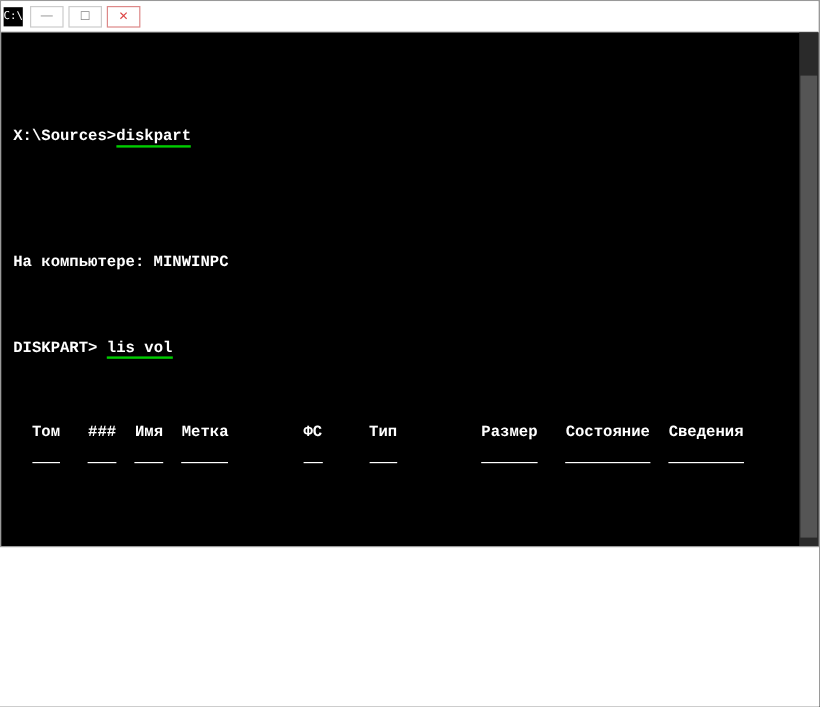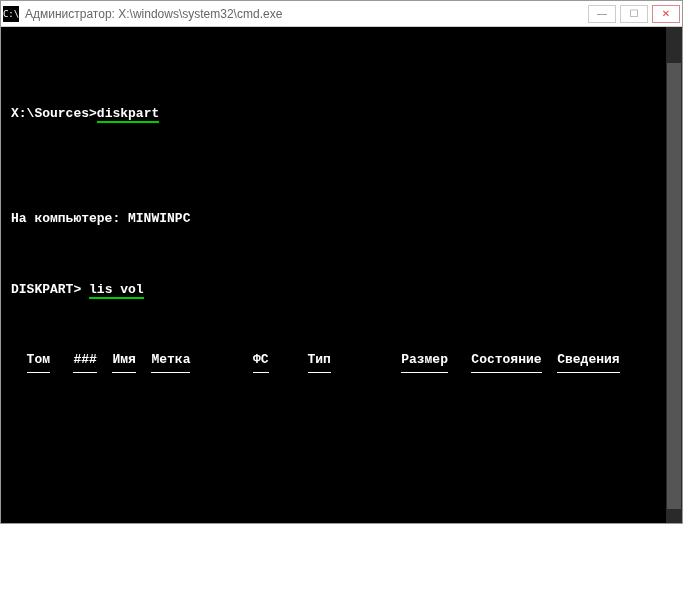--- a/index.html
+++ b/index.html
@@ -49,21 +49,21 @@
   align-items: center;
   justify-content: center;
   font-size: 10px;
   color: #888;
 }
 .win-btn.close { border-color: #d88; color: #d44; }
 .terminal {
   background: #000;
   color: #fff;
   padding: 8px 10px;
-  height: 496px;
+  height: 428px;
   position: relative;
   line-height: 1.35;
   font-weight: bold;
   white-space: pre;
 }
 .scrollbar {
   position: absolute;
   right: 0;
   top: 0;
   width: 16px;
@@ -72,29 +72,28 @@
 }
 .scrollbar-thumb {
   width: 14px;
   margin: 1px;
   height: 90%;
   background: #555;
 }
 .content { padding-right: 18px; }
 .ul-green { border-bottom: 2px solid #0c0; }
 .ul-red { border-bottom: 2px solid #d00; }
-.hdr-ul { display:inline-block; border-bottom: 1px solid #fff; padding-bottom:4px;}
+.hdr-ul { display:inline-block; border-bottom: 1px solid #fff; padding-bottom:17px;}
 </style>
 </head>
 <body>
 
 <div class="window">
   <div class="titlebar">
     <span class="icon-cmd">C:\</span>
-    <span class="title-text">Администратор: X:\windows\system32\cmd.exe</span>
     <div class="win-controls">
       <div class="win-btn">—</div>
       <div class="win-btn">☐</div>
       <div class="win-btn close">✕</div>
     </div>
   </div>
 
   <div class="terminal">
     <div class="scrollbar">
       <div class="scrollbar-thumb"></div>

